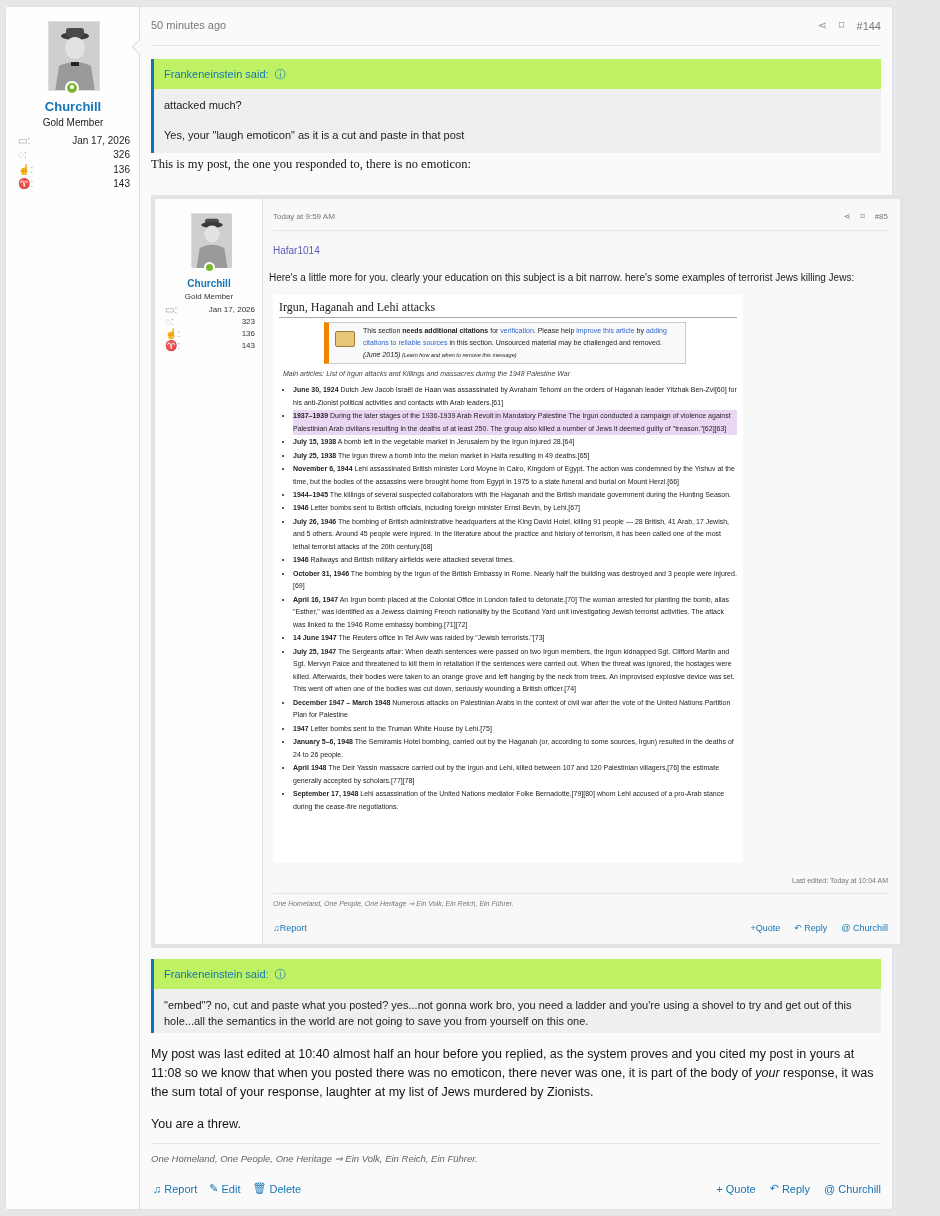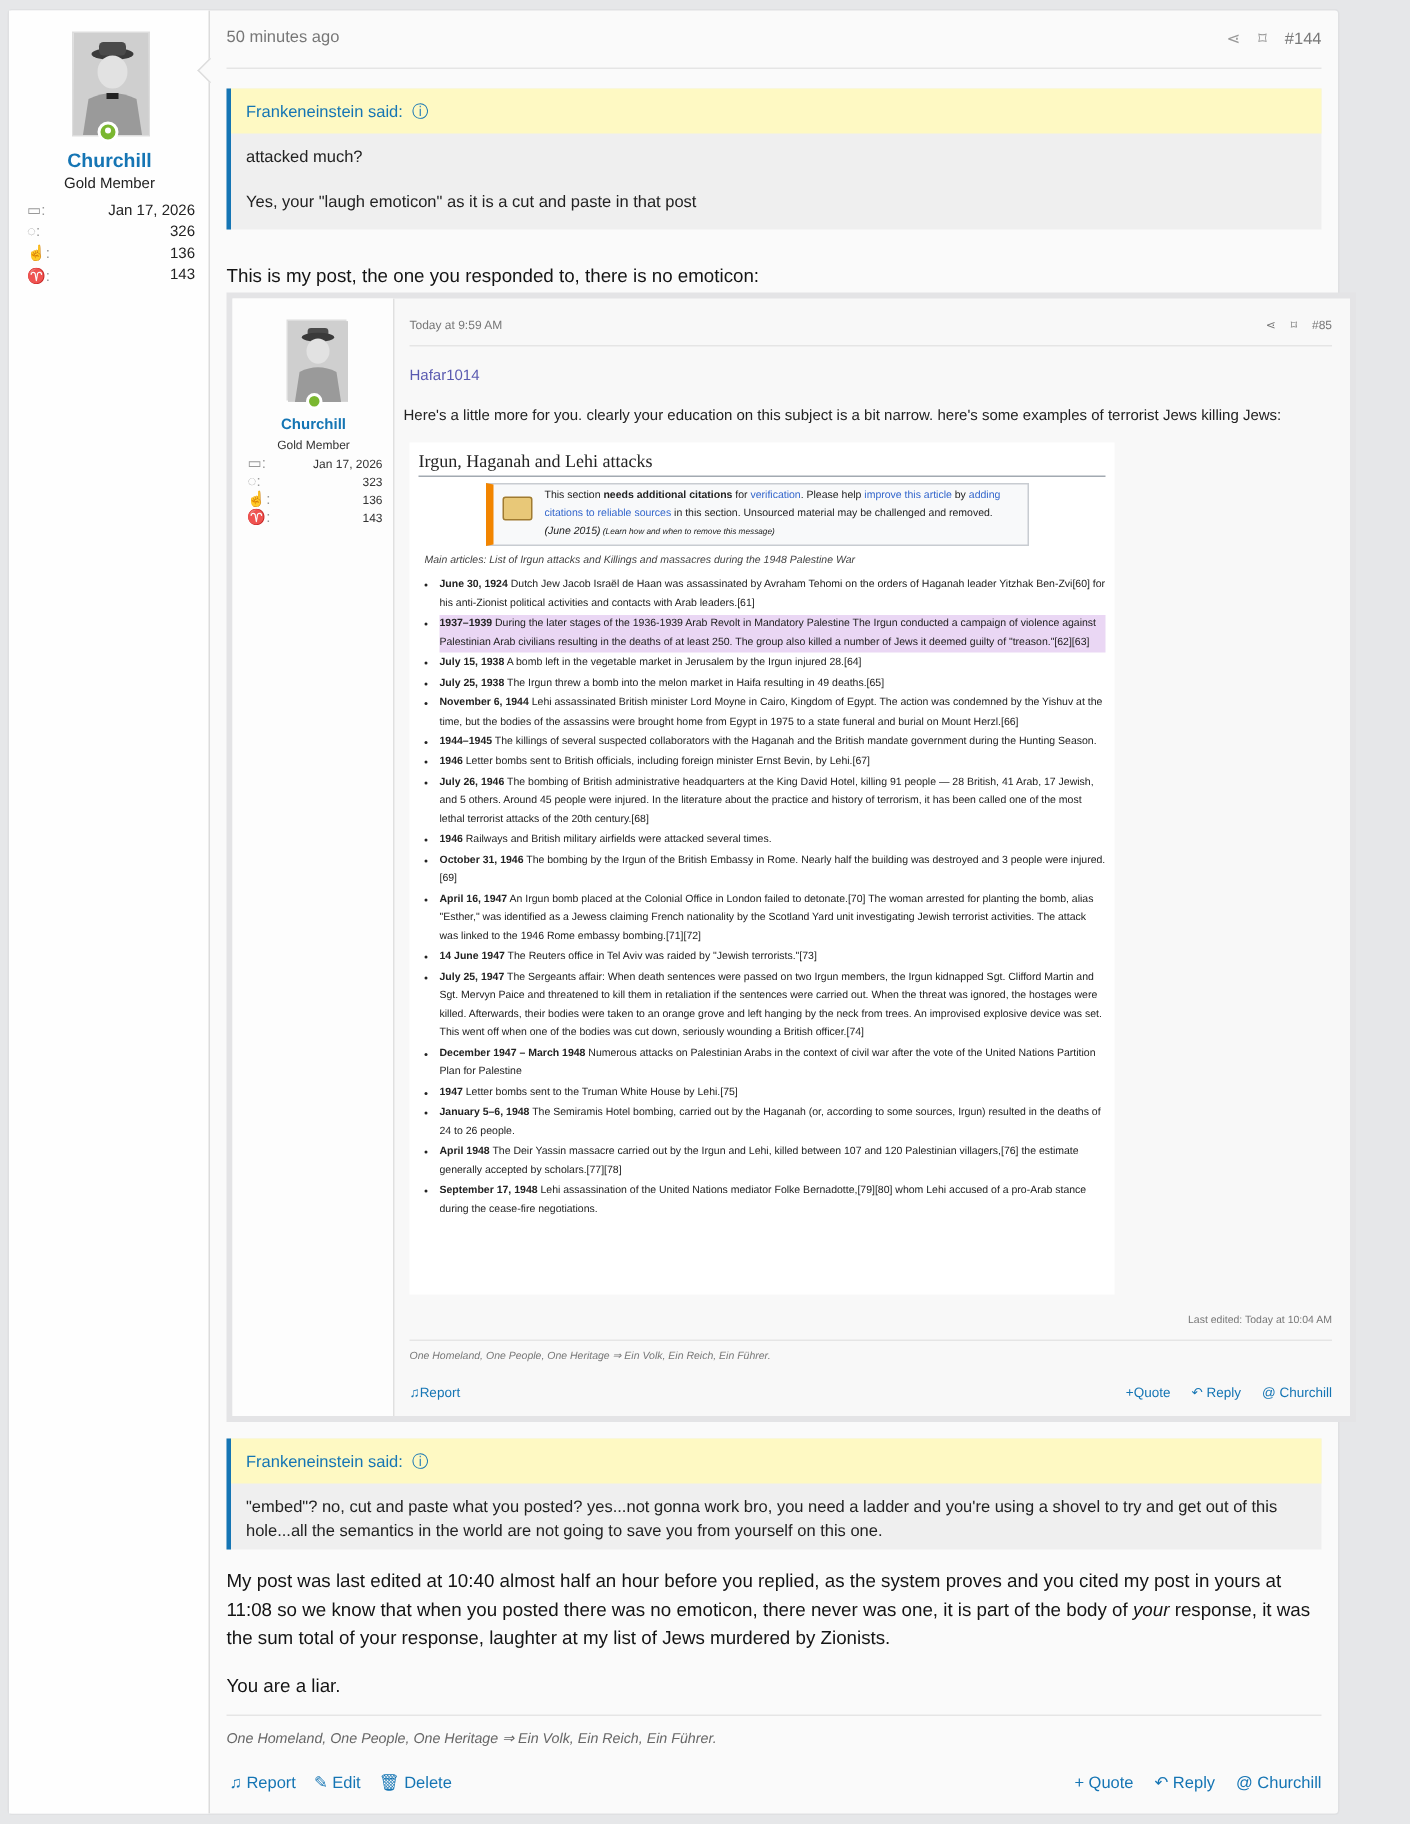--- a/index.html
+++ b/index.html
@@ -17,21 +17,21 @@
   .stats { position: absolute; left: 12px; top: 126px; width: 112px; font-size: 10px; font-family: "Liberation Sans", sans-serif; color: #222; }
   .stat-row { display: flex; justify-content: space-between; height: 14.5px; align-items: center; }
   .stat-row .ic { color: #999; font-size: 10px; }
 
   .main { flex: 1; position: relative; padding: 0 14px 0 11px; font-family: "Liberation Sans", sans-serif; }
   .attr { position: absolute; left: 11px; top: 12px; font-size: 11px; color: #777; }
   .top-right { position: absolute; right: 11px; top: 12px; font-size: 11px; color: #777; display: flex; gap: 12px; align-items: center; }
   .hr-top { position: absolute; left: 11px; right: 11px; top: 38px; border-top: 1px solid #e5e5e5; }
 
   .quote { position: absolute; left: 11px; right: 11px; border-left: 3px solid #1575b4; background: #efefef; }
-  .quote .q-head { background: #fef9c3; padding: 8px 10px; font-size: 11px; color: #1575b4; height: 30px; }
+  .quote .q-head { background: #bef264; padding: 8px 10px; font-size: 11px; color: #1575b4; height: 30px; }
   .quote .q-body { padding: 8px 10px; font-size: 11px; color: #222; line-height: 16px; }
 
   .text { position: absolute; left: 11px; right: 11px; font-size: 12.5px; line-height: 19px; color: #141414; }
 
   
   .embed { position: absolute; left: 11px; top: 188px; width: 753px; height: 753px; background: #e4e4e6; padding: 4px; }
   .emb-inner { position: relative; width: 745px; height: 745px; background: #f8f8f8; display: flex; }
   .emb-user { width: 108px; border-right: 1px solid #e0e0e0; background: #fdfdfd; position: relative; flex: 0 0 108px; }
   .emb-avatar { position: absolute; left: 36px; top: 14px; width: 40px; height: 54px; background: linear-gradient(#d0d0d0, #888); border: 1px solid #ddd; }
   .emb-badge { position: absolute; left: 49px; top: 63px; width: 11px; height: 11px; border-radius: 50%; background: #7ab730; border: 2px solid #fff; }
@@ -124,21 +124,21 @@
         <span>Frankeneinstein said:</span>
         <span>&nbsp;ⓘ</span>
       </div>
       <div class="q-body">
         <div>attacked much?</div>
         <div style="height:14px"></div>
         <div>Yes, your "laugh emoticon" as it is a cut and paste in that post</div>
       </div>
     </div>
 
-    <div class="text" style="top:168px;">This is my post, the one you responded to, there is no emoticon:</div>
+    <div class="text" style="top:148px;font-family:Liberation Serif, serif;">This is my post, the one you responded to, there is no emoticon:</div>
 
     <div class="embed">
       <div class="emb-inner">
         <div class="emb-user">
           <div class="emb-avatar">
             <svg width="40" height="54" viewBox="0 0 52 70">
               <rect width="52" height="70" fill="#cfcfcf"></rect>
               <rect x="17" y="6" width="18" height="9" rx="3" fill="#4a4a4a"></rect>
               <ellipse cx="26" cy="14" rx="14" ry="4" fill="#3a3a3a"></ellipse>
               <ellipse cx="26" cy="26" rx="10" ry="11" fill="#e2e2e2"></ellipse>
@@ -226,21 +226,21 @@
       <div class="q-head">
         <span>Frankeneinstein said:</span>
         <span>&nbsp;ⓘ</span>
       </div>
       <div class="q-body">"embed"? no, cut and paste what you posted? yes...not gonna work bro, you need a ladder and you're using a shovel to try and get out of this hole...all the semantics in the world are not going to save you from yourself on this one.</div>
     </div>
 
     <div class="text" style="top:1038px;">
       <span>My post was last edited at 10:40 almost half an hour before you replied, as the system proves and you cited my post in yours at 11:08 so we know that when you posted there was no emoticon, there never was one, it is part of the body of </span><i>your</i><span> response, it was the sum total of your response, laughter at my list of Jews murdered by Zionists.</span>
     </div>
-    <div class="text" style="top:1108px;">You are a liar.</div>
+    <div class="text" style="top:1108px;">You are a threw.</div>
 
     <div class="sig-hr"></div>
     <div class="sig">One Homeland, One People, One Heritage ⇒ Ein Volk, Ein Reich, Ein Führer.</div>
 
     <div class="actions-l">
       <span class="act">
           <span class="i">♫</span>
           <span>Report</span>
         </span>
       <span class="act">

